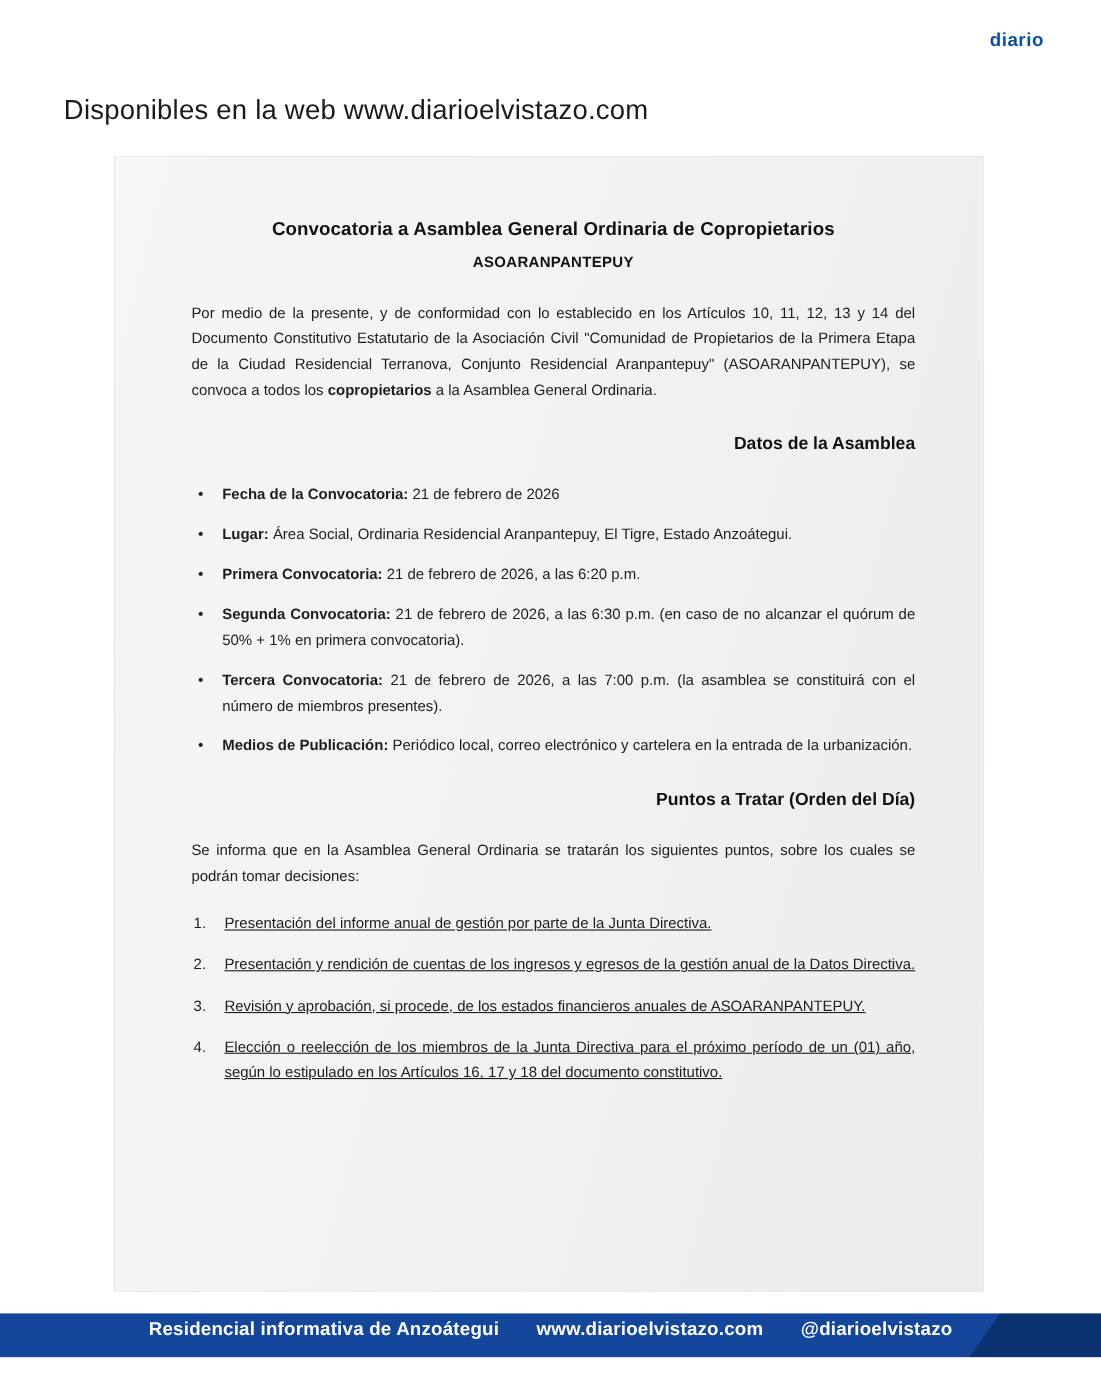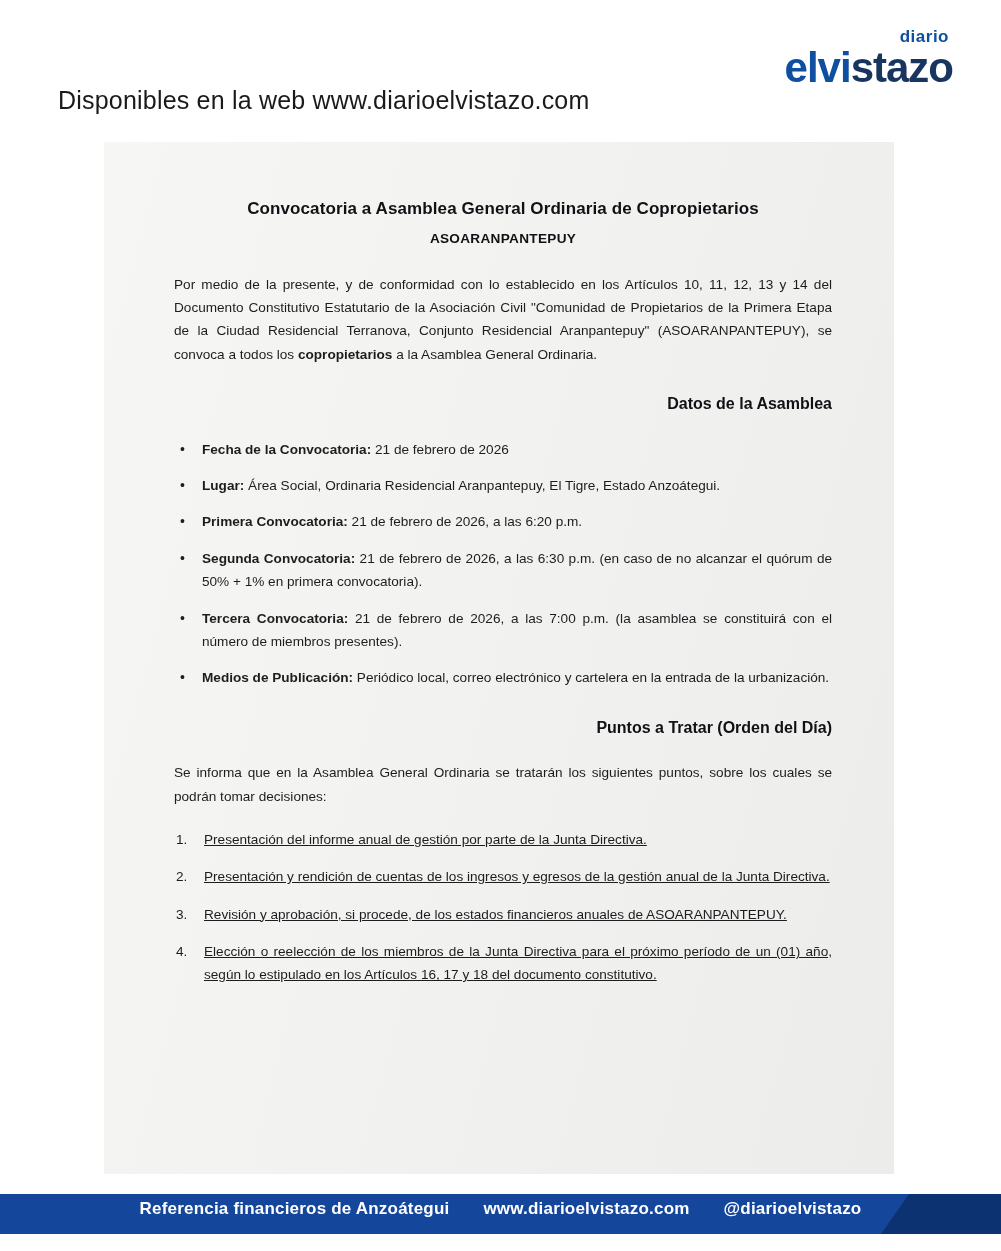--- a/index.html
+++ b/index.html
@@ -208,21 +208,20 @@
     background: #ffffff;
   }
 </style>
 </head>
 <body>
 
 <div class="header">
   <div class="brand-sub">Disponibles en la web www.diarioelvistazo.com</div>
   <div class="logo">
     <span class="logo-diario">diario</span>
-    <span class="logo-main"><span>elvi</span><span class="alt">stazo</span></span>
   </div>
 </div>
 
 <div class="doc-wrap">
   <div class="doc-page">
     <div class="doc-inner">
 
       <h1 class="doc-title">Convocatoria a Asamblea General Ordinaria de Copropietarios</h1>
       <div class="doc-subtitle">ASOARANPANTEPUY</div>
 
@@ -256,32 +255,32 @@
           <span>Periódico local, correo electrónico y cartelera en la entrada de la urbanización.</span>
         </li>
       </ul>
 
       <h2 class="section-head">Puntos a Tratar (Orden del Día)</h2>
 
       <p class="para">Se informa que en la Asamblea General Ordinaria se tratarán los siguientes puntos, sobre los cuales se podrán tomar decisiones:</p>
 
       <ol class="agenda">
         <li>Presentación del informe anual de gestión por parte de la Junta Directiva.</li>
-        <li>Presentación y rendición de cuentas de los ingresos y egresos de la gestión anual de la Junta Directiva.</li>
+        <li>Presentación y rendición de cuentas de los ingresos y egresos de la gestión anual de la Datos Directiva.</li>
         <li>Revisión y aprobación, si procede,    de los estados financieros anuales de ASOARANPANTEPUY.</li>
         <li>Elección o reelección de los miembros de la Junta Directiva para el próximo período de un (01) año, según lo estipulado en los Artículos 16, 17 y 18 del documento constitutivo.</li>
       </ol>
 
     </div>
   </div>
 </div>
 
 <div class="footer">
   <div class="footer-bar">
     <div class="notch"></div>
   </div>
   <div class="footer-text">
-    <span>Referencia financieros de Anzoátegui</span>
+    <span>Residencial informativa de Anzoátegui</span>
     <span>www.diarioelvistazo.com</span>
     <span>@diarioelvistazo</span>
   </div>
   <div class="footer-strip"></div>
 </div>
 
 </body></html>

